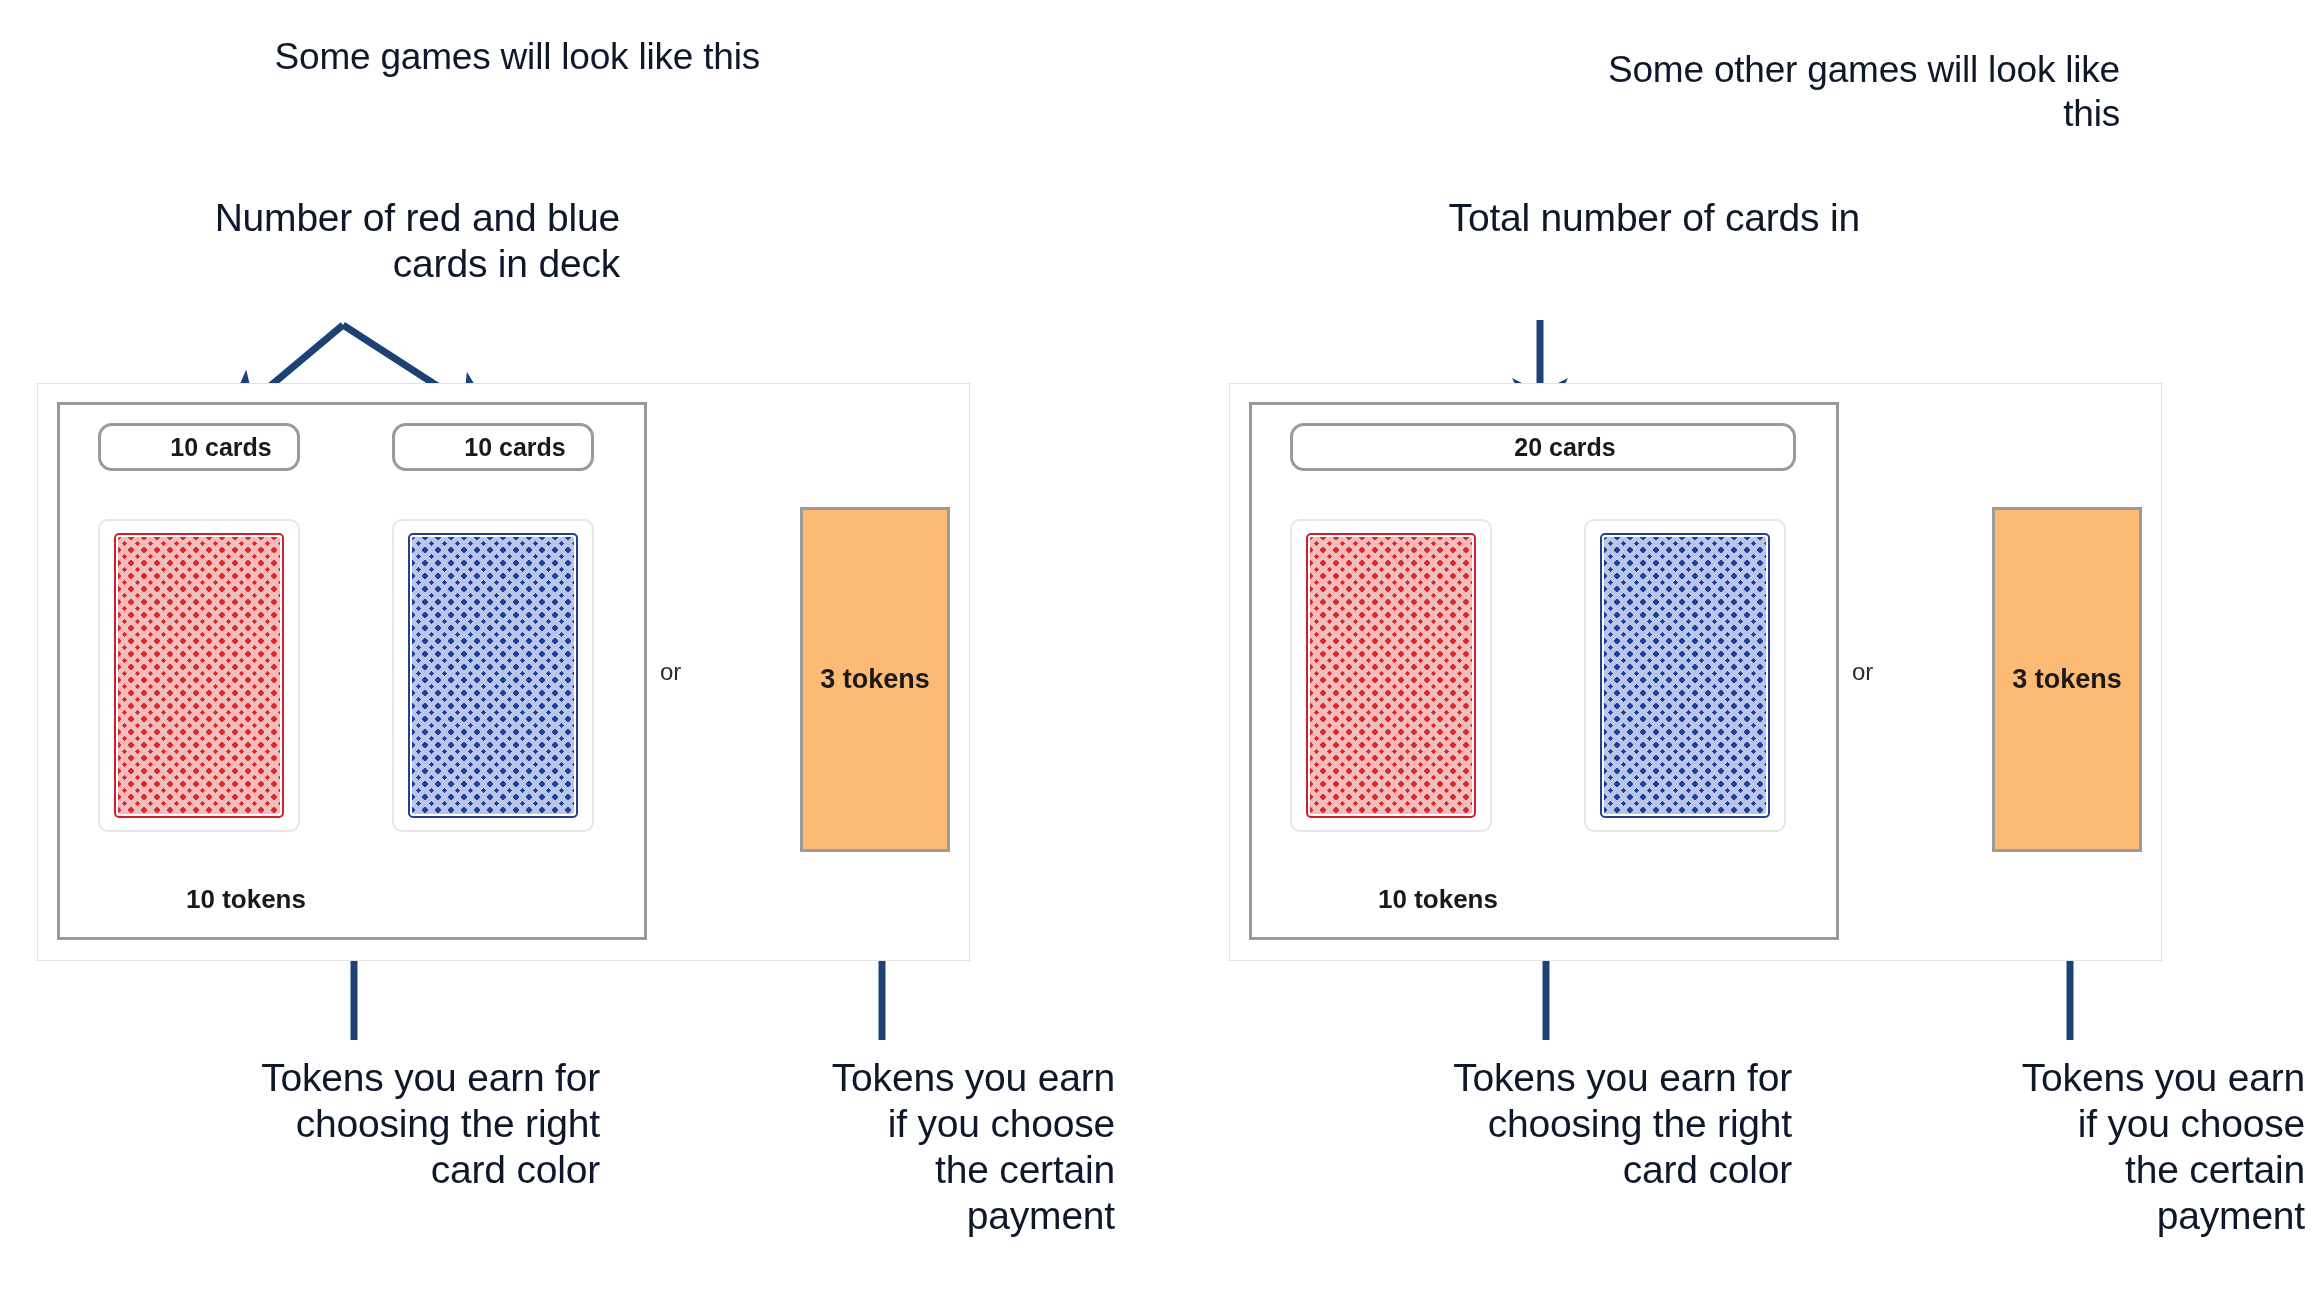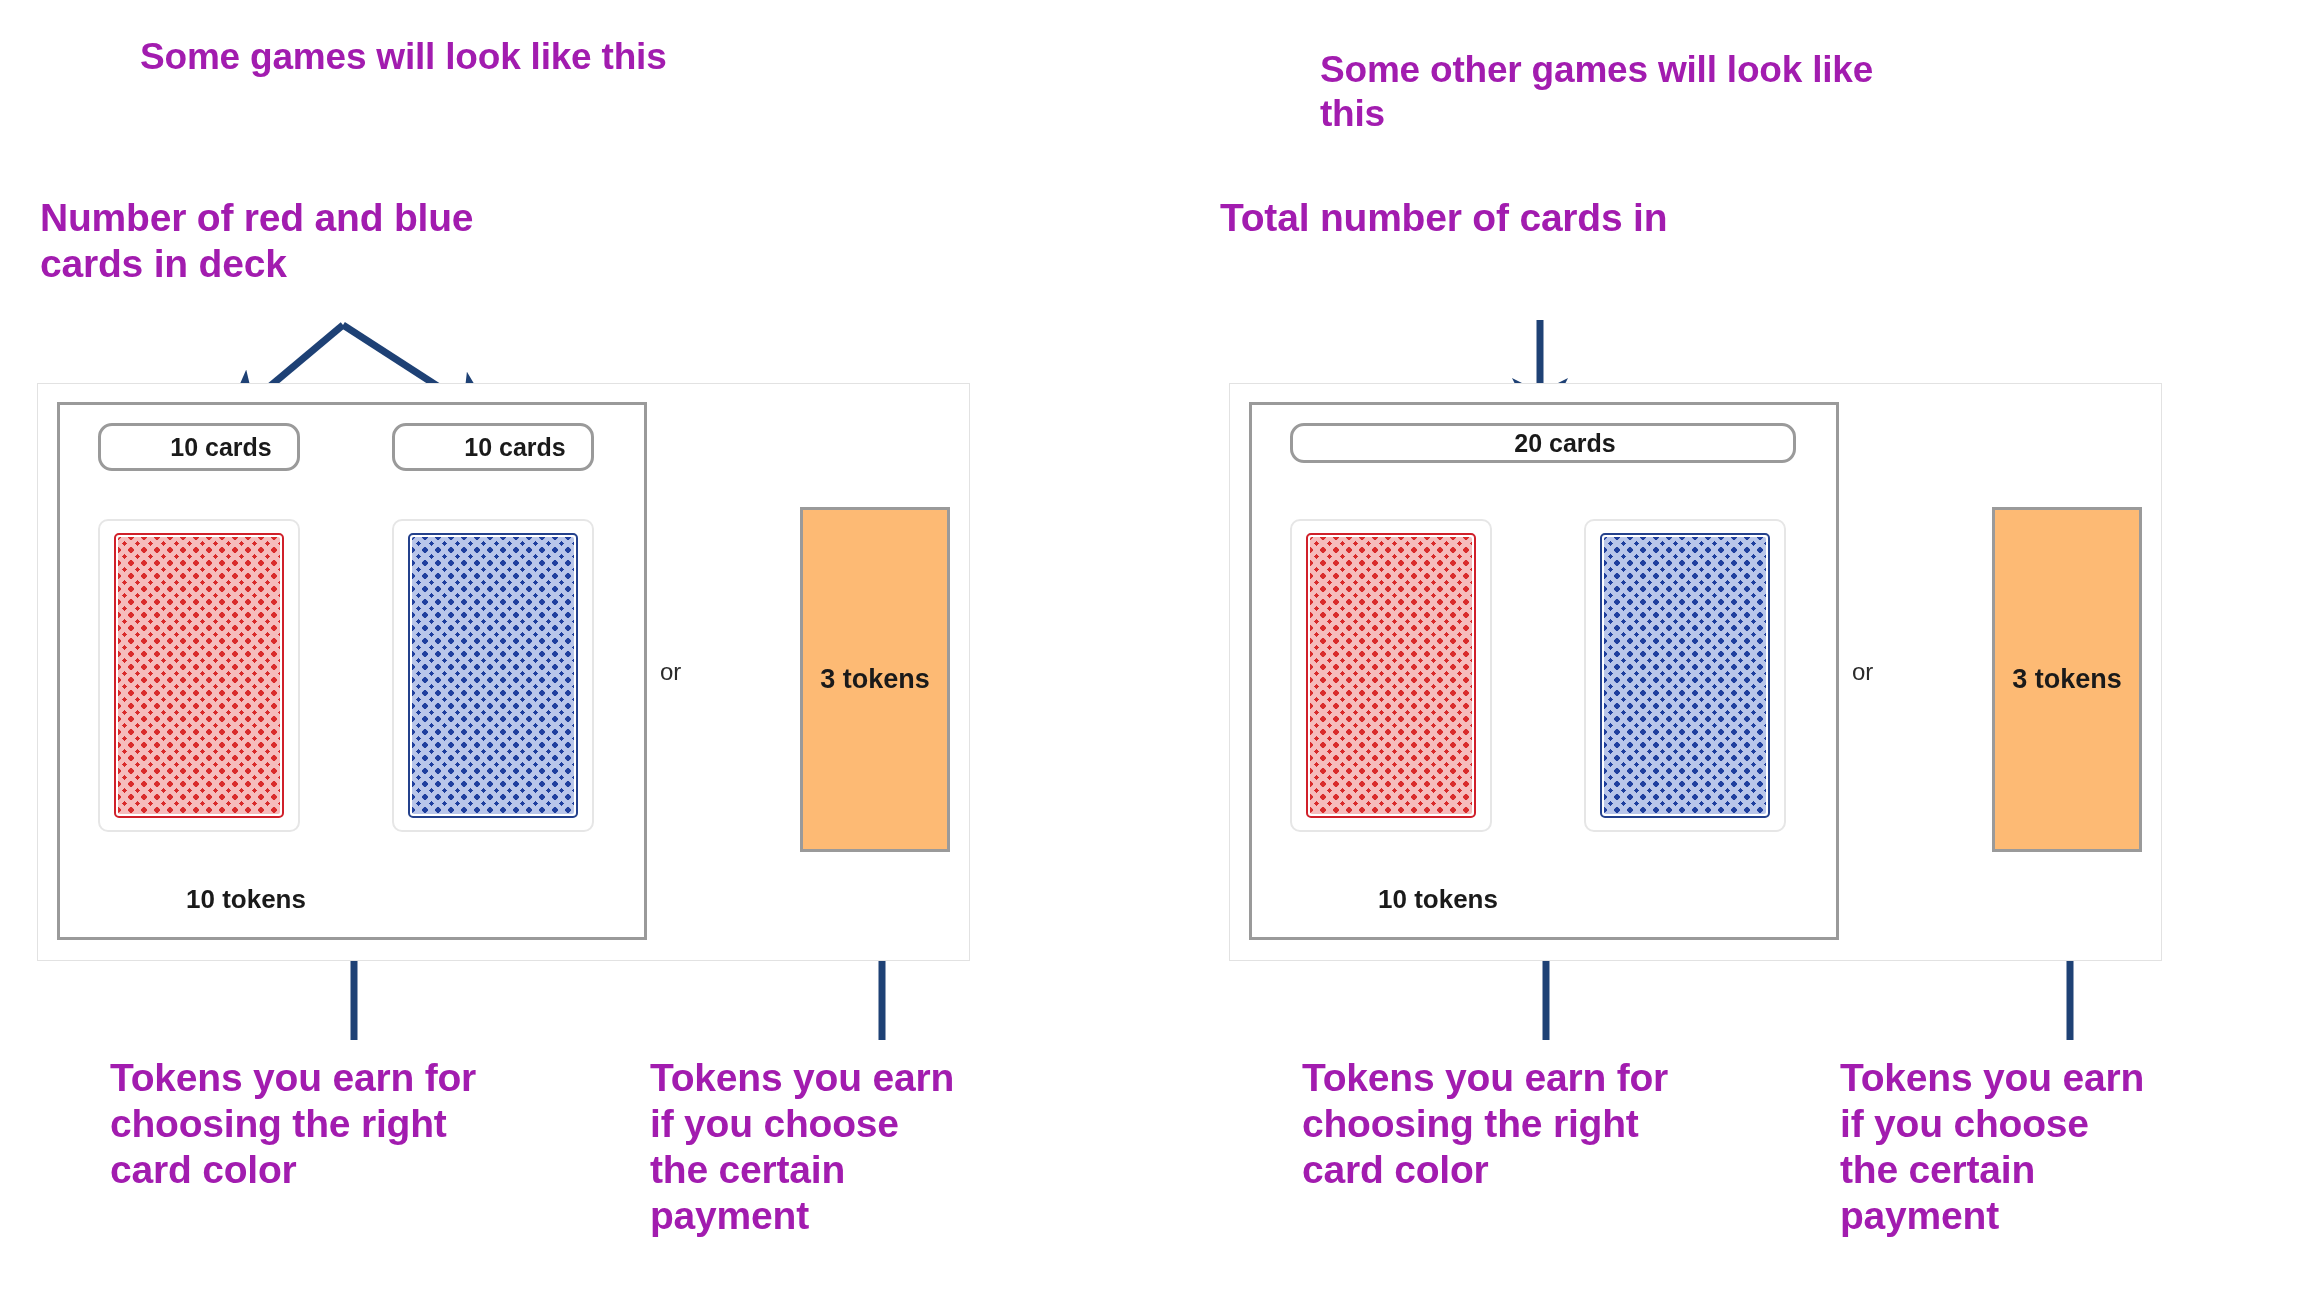--- a/index.html
+++ b/index.html
@@ -7,23 +7,23 @@
     width: 2324px; height: 1306px;
     background: #ffffff;
     font-family: "Liberation Sans", sans-serif;
     overflow: hidden;
   }
   .stage { position: relative; width: 2324px; height: 1306px; }
 
   
   .annot {
     position: absolute;
-    color: #a21caf;
-    font-weight: bold;
-    text-align: left;
+    color: #0f172a;
+    font-weight: normal;
+    text-align: right;
     line-height: 1.18;
     letter-spacing: -0.2px;
   }
   .panel-title { font-size: 37px; }
   .callout     { font-size: 39px; }
   .footnote    { font-size: 39px; }
 
   
   .panel {
     position: absolute;
@@ -222,21 +222,21 @@
   </div>
 
   <div class="annot callout" style="left:1220px; top:195px; width:640px;">
     <div>Total number of cards in</div>
   </div>
 
   <div class="panel" style="left:1229px; top:383px; width:933px; height:578px;"></div>
 
   <div class="game-box" style="left:1249px; top:402px; width:590px; height:538px;"></div>
 
-  <div class="count-pill" style="left:1290px; top:423px; width:506px; height:40px;align-items:center;">
+  <div class="count-pill" style="left:1290px; top:423px; width:506px; height:48px;align-items:center;">
     <span>20 cards</span>
   </div>
 
   <div class="card-slot" style="left:1290px; top:519px; width:202px; height:313px;">
     <div class="card red">
       <div class="card-inner"></div>
     </div>
   </div>
   <div class="card-slot" style="left:1584px; top:519px; width:202px; height:313px;">
     <div class="card blue">

